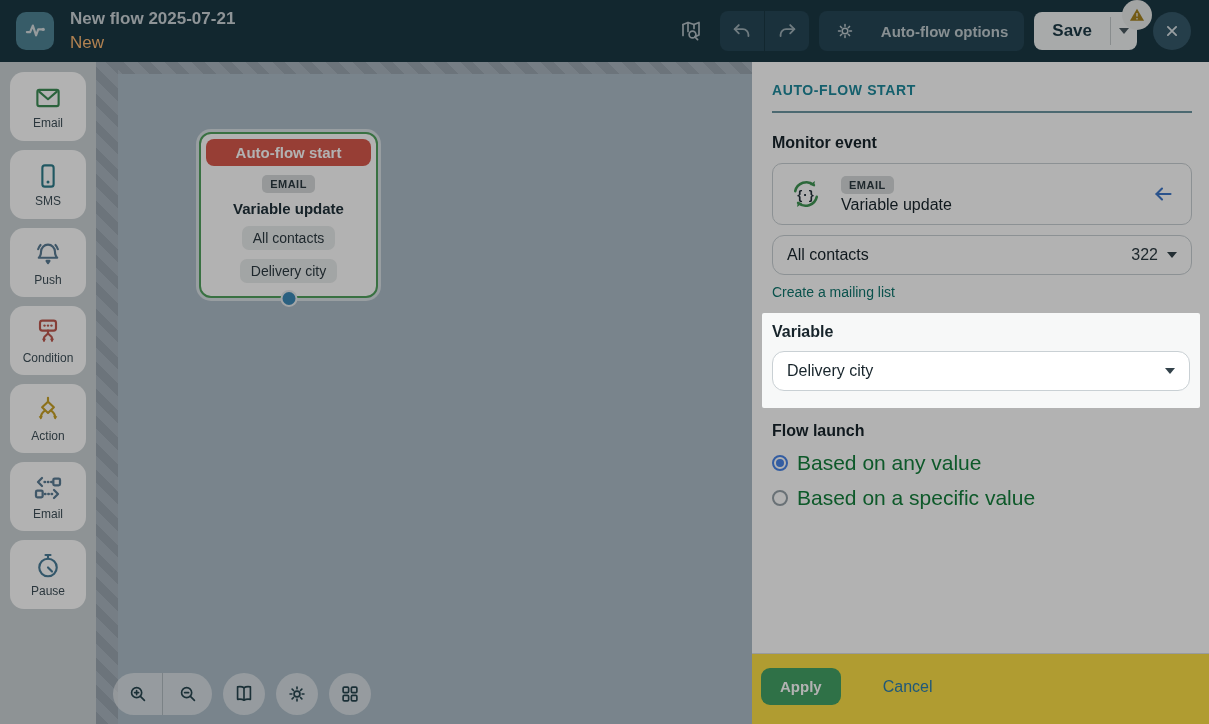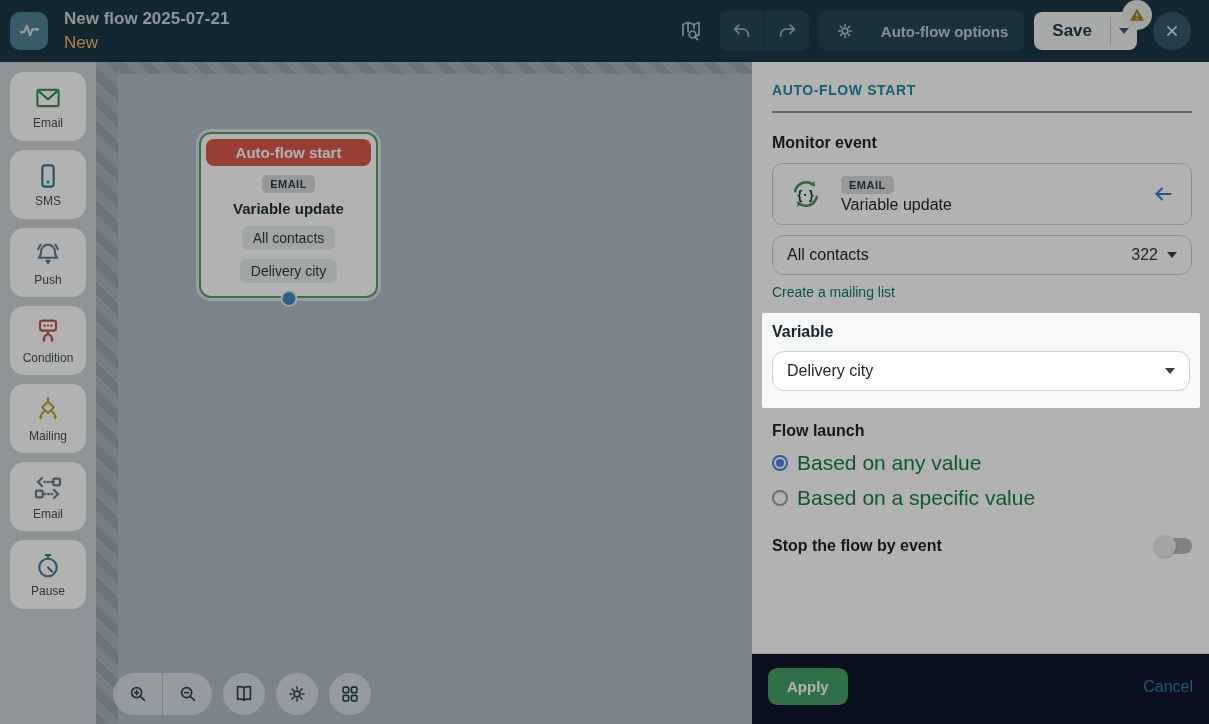--- a/index.html
+++ b/index.html
@@ -3,21 +3,21 @@
 <meta charset="utf-8">
 <style>
   * { margin:0; padding:0; box-sizing:border-box; }
   html,body { width:1209px; height:724px; overflow:hidden; }
   body { font-family:"Liberation Sans","DejaVu Sans",sans-serif; }
   svg { display:block; }
 
   .app { position:relative; width:1209px; height:724px; display:flex; flex-direction:column; background:#aebec9; }
 
   
-  .header { height:62px; flex:0 0 62px; background:#1b3844; display:flex; align-items:center; padding:0 18px 0 10px; }
+  .header { height:62px; flex:0 0 62px; background:#1b3844; display:flex; align-items:center; padding:0 18px 0 16px; }
   .logo { width:38px; height:38px; border-radius:10px; background:#4f8495; display:grid; place-items:center; flex:0 0 auto; }
   .title-block { margin-left:16px; }
   .flow-title { color:#ccd4d8; font-size:17px; font-weight:bold; line-height:1.2; }
   .flow-subtitle { color:#fdba74; font-size:17px; margin-top:3px; }
   .header-spacer { flex:1; }
   .hbtn-icon { width:30px; height:30px; display:grid; place-items:center; color:#b4c1c7; margin-right:14px; }
   .undo-group { background:#264756; border-radius:8px; height:40px; display:flex; align-items:stretch; overflow:hidden; margin-right:10px; }
   .undo-group .ubtn { width:44px; display:grid; place-items:center; color:#9fb0b8; }
   .undo-group .udivider { width:1px; background:#1b3844; }
   .options-btn { background:#264756; border-radius:8px; height:40px; padding:0 16px; display:flex; align-items:center; gap:26px; color:#c2cdd2; font-weight:bold; font-size:15px; margin-right:10px; }
@@ -78,21 +78,21 @@
   .radio { width:16px; height:16px; border-radius:50%; flex:0 0 auto; }
   .radio.on { border:2px solid #4a86e8; display:grid; place-items:center; }
   .radio.on::after { content:""; width:8px; height:8px; border-radius:50%; background:#4a86e8; }
   .radio.off { border:2px solid #97a2a9; }
   .radio-label { font-size:21px; color:#15803d; }
 
   .stop-row { margin-top:27px; display:flex; align-items:center; justify-content:space-between; }
   .toggle { position:relative; width:36px; height:16px; background:#b6bcc0; border-radius:8px; cursor:pointer; }
   .toggle .knob { position:absolute; left:-2px; top:-3px; width:22px; height:22px; border-radius:50%; background:#e9ebec; box-shadow:0 1px 2px rgba(0,0,0,.25); }
 
-  .panel-footer { margin-top:auto; margin-left:-20px; margin-right:-17px; border-top:1px solid #dcdfe1; background:#0f172a; padding:14px 16px 19px; display:flex; align-items:center;justify-content:space-between; }
+  .panel-footer { margin-top:auto; margin-left:-20px; margin-right:-17px; border-top:1px solid #dcdfe1; background:#fde047; padding:14px 9px 19px; display:flex; align-items:center; }
   .apply-btn { background:#44a266; color:#ffffff; font-weight:bold; font-size:15px; border:none; border-radius:9px; padding:10px 19px; cursor:pointer; }
   .cancel-link { margin-left:42px; color:#2e7fae; font-size:16px; cursor:pointer; }
 
   
   .overlay { position:absolute; inset:0; background:rgba(0,0,0,.30); z-index:50; pointer-events:none; }
 </style>
 </head>
 <body>
 
 <div class="app">
@@ -216,21 +216,21 @@
 
       <div class="side-card">
         <svg width="32" height="32" viewBox="0 0 24 24" fill="none" stroke="#c9a227" stroke-width="1.6" stroke-linecap="round" stroke-linejoin="round">
           <path d="M12 2.8v3"></path>
           <path d="M12 5.8 16.4 10 12 14.2 7.6 10z"></path>
           <path d="M9.4 12.6c-2.2 1.6-2.8 3-2.8 5.3"></path>
             <path d="M14.6 12.6c2.2 1.6 2.8 3 2.8 5.3"></path>
           <path d="M5 16.6 6.6 19.2 8.2 16.6z" fill="#c9a227" stroke="none"></path>
           <path d="M15.8 16.6 17.4 19.2 19 16.6z" fill="#c9a227" stroke="none"></path>
         </svg>
-        <div class="side-label">Mailing</div>
+        <div class="side-label">Action</div>
       </div>
 
       <div class="side-card">
         <svg width="32" height="32" viewBox="0 0 24 24" fill="none" stroke="#5b7d96" stroke-width="1.7" stroke-linecap="round" stroke-linejoin="round">
           <path d="M7.5 4.5 4.5 7.5l3 3"></path>
           <path d="M9.5 7.5h.2M12 7.5h.2M14.5 7.5h.2" stroke-width="2"></path>
           <rect x="16" y="5" width="5" height="5" rx="1"></rect>
           <rect x="3" y="14" width="5" height="5" rx="1"></rect>
           <path d="M9.8 16.5h.2M12.3 16.5h.2M14.8 16.5h.2" stroke-width="2"></path>
           <path d="M16.5 13.5l3 3-3 3"></path>
@@ -348,26 +348,20 @@
       <div class="sec-label" style="margin-top:14px;">Flow launch</div>
       <div class="radio-row">
         <span class="radio on"></span>
         <span class="radio-label">Based on any value</span>
       </div>
       <div class="radio-row">
         <span class="radio off"></span>
         <span class="radio-label">Based on a specific value</span>
       </div>
 
-      <div class="stop-row">
-        <span class="sec-label">Stop the flow by event</span>
-        <span class="toggle">
-            <span class="knob"></span>
-          </span>
-      </div>
 
       <div class="panel-footer">
         <button class="apply-btn">Apply</button>
         <span class="cancel-link">Cancel</span>
       </div>
     </div>
   </div>
 
   <div class="overlay"></div>
 </div>

